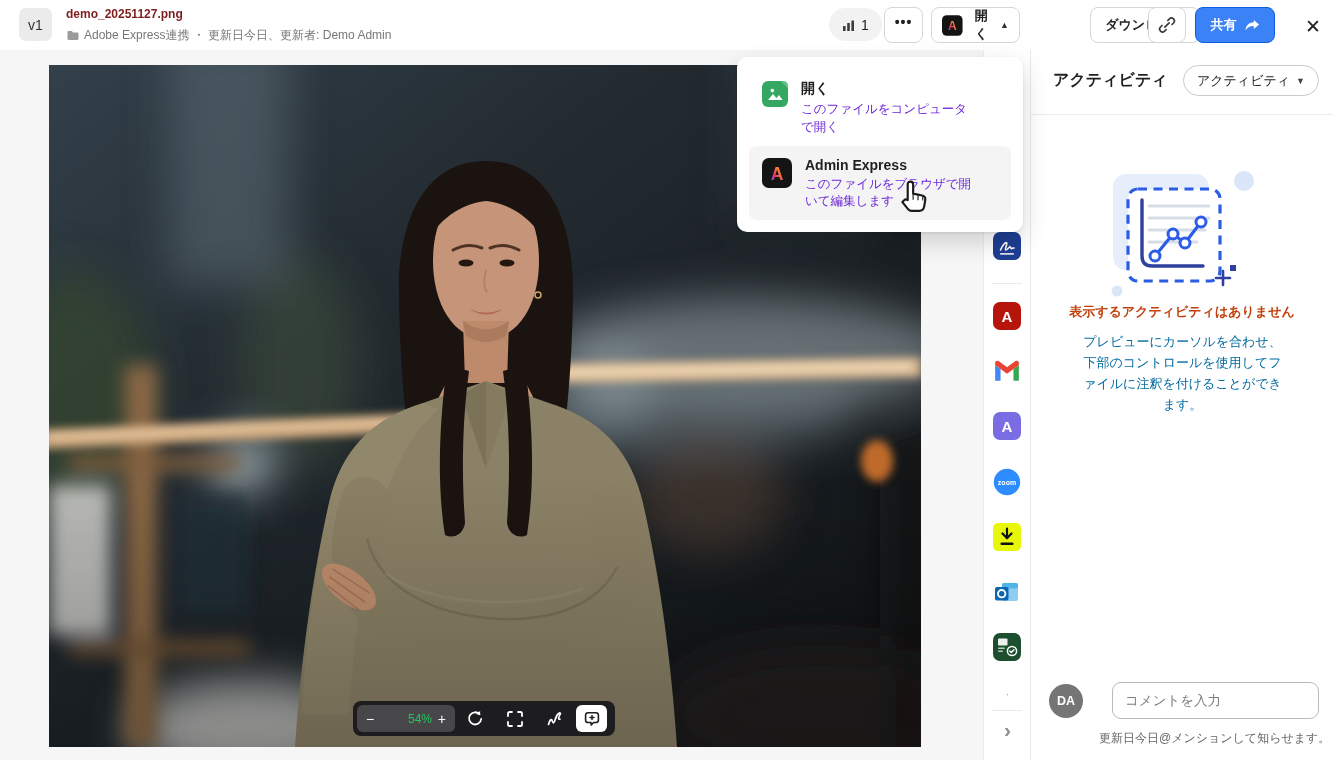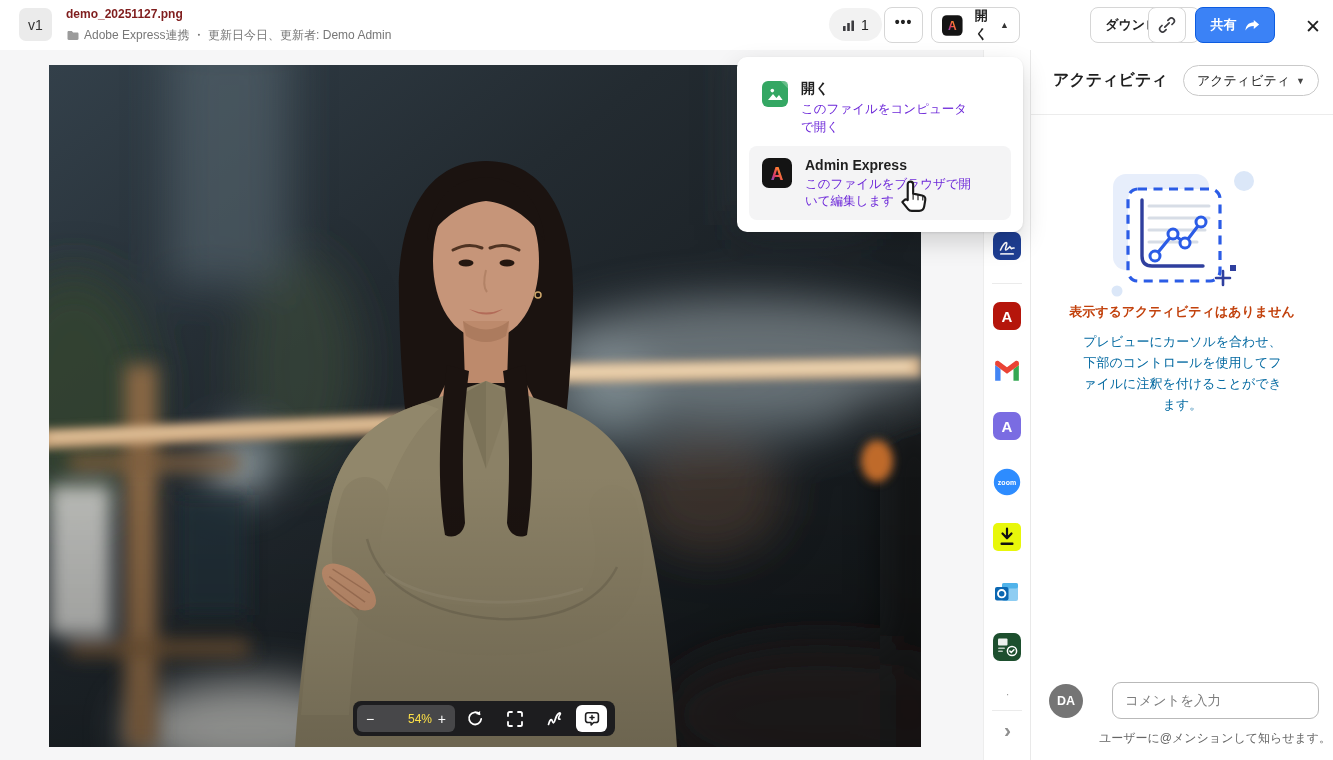--- a/index.html
+++ b/index.html
@@ -29,21 +29,21 @@
   
   .preview-bg { position:absolute; left:0; top:50px; width:983px; height:710px; background:#f6f6f7; }
   .photo { position:absolute; left:49px; top:65px; width:872px; height:682px; display:block; }
 
   
   .ptool { position:absolute; left:353px; top:701px; width:262px; height:35px; background:#1d1d1f; border-radius:8px;
     display:flex; align-items:center; z-index:4; }
   .zoomgrp { width:98px; height:27px; margin-left:4px; background:#474749; border-radius:6px;
     display:flex; align-items:center; justify-content:space-between; padding:0 9px; }
   .zbtn { background:none; border:none; color:#fff; font-size:14px; cursor:pointer; line-height:1; }
-  .zlvl { color:#fde047; font-size:12px;margin-left:28px; }
+  .zlvl { color:#22c55e; font-size:12px;margin-left:28px; }
   .tico { width:40px; height:35px; background:none; border:none; display:flex; align-items:center; justify-content:center; cursor:pointer; }
   .tico-active { width:31px; height:27px; background:#fff; border:none; border-radius:6px; margin:0 5px 0 1px;
     display:flex; align-items:center; justify-content:center; cursor:pointer; }
 
   
   .strip { position:absolute; left:983px; top:50px; width:47px; height:710px; background:#fff; border-left:1px solid #ededed; }
   .sico { position:absolute; left:9px; width:28px; height:28px; cursor:pointer; }
   .sdiv { position:absolute; left:8px; width:30px; border-top:1px solid #ebebeb; }
   .sdot { position:absolute; left:0; width:47px; text-align:center; color:#9a9a9a; font-size:11px; }
   .schev { position:absolute; left:0; top:668px; width:47px; text-align:center; color:#8f8f8f; font-size:21px;
@@ -343,21 +343,21 @@
     </svg>
 
     <div class="empty-title">表示するアクティビティはありません</div>
     <div class="empty-body">プレビューにカーソルを合わせ、下部のコントロールを使用してファイルに注釈を付けることができます。</div>
 
     <div class="cbox">
       <div class="crow">
         <div class="avatar">DA</div>
         <input class="cinput" type="text" placeholder="コメントを入力" style="">
       </div>
-      <div class="chint">ユーザーに@メンションして知らせます。</div>
+      <div class="chint">更新日今日@メンションして知らせます。</div>
     </div>
   </div>
 
   <div class="menu">
     <div class="mitem">
       <div class="micon">
         <svg width="26" height="26" viewBox="0 0 26 26">
           <rect width="26" height="26" rx="6" fill="#34a763"></rect>
           <path d="M18.5 0 h3 a4.5 4.5 0 0 1 4.5 4.5 v3 Z" fill="#6cc08d" opacity=".9"></path>
           <circle cx="10.3" cy="9.6" r="1.8" fill="#fff"></circle>

